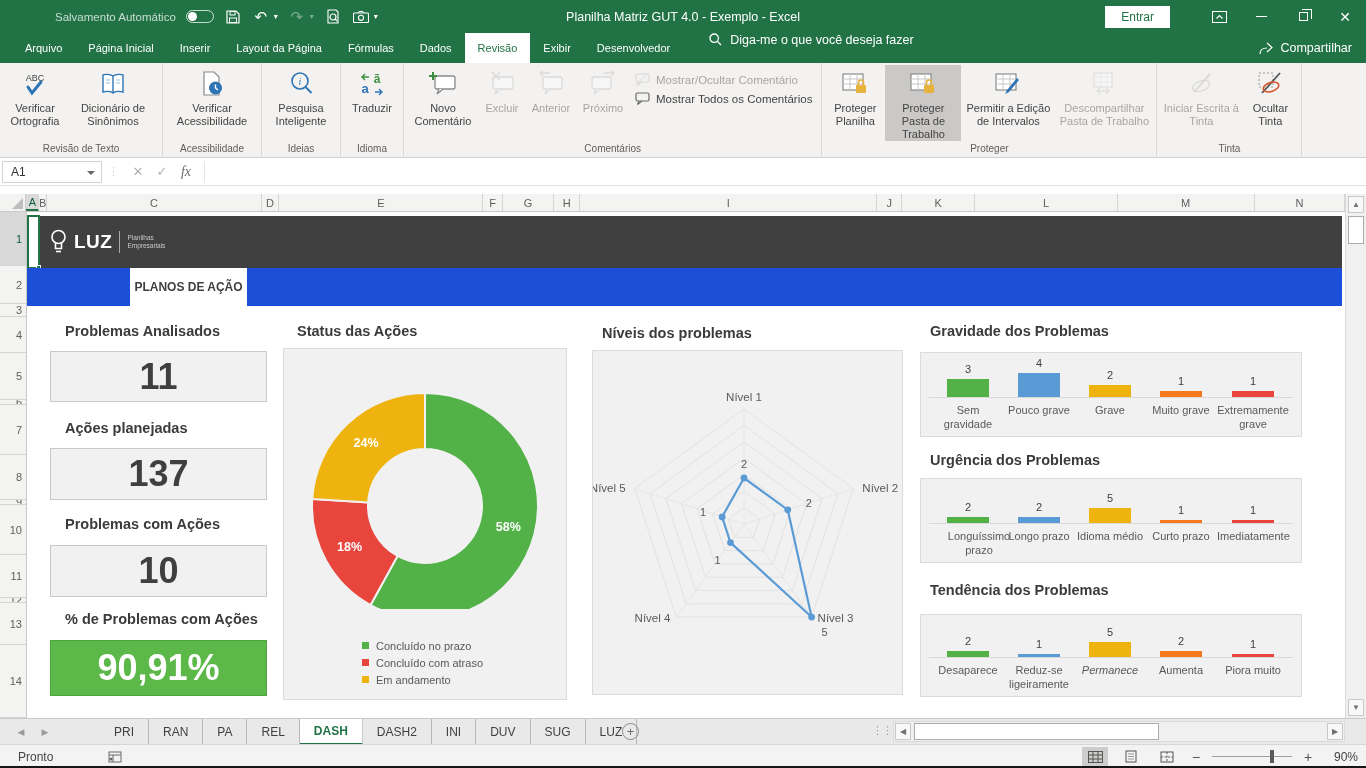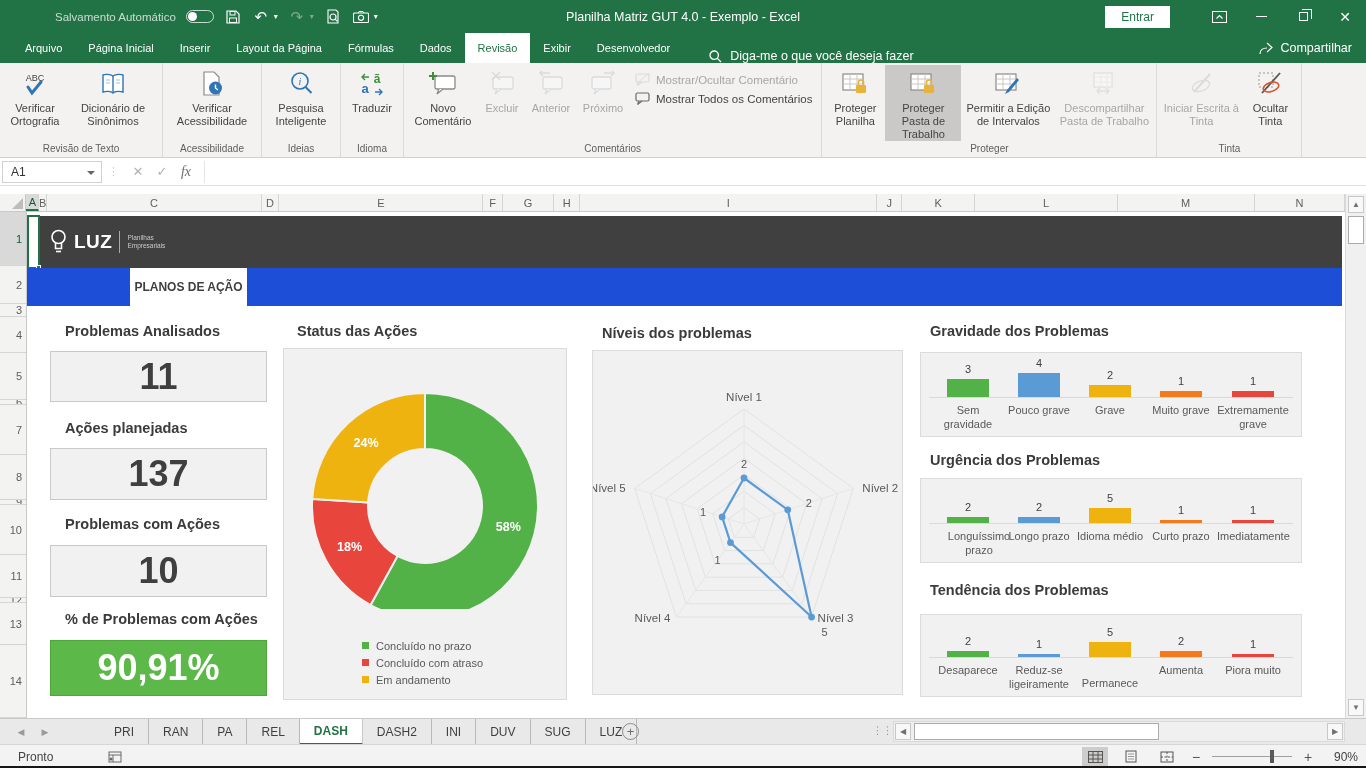--- a/index.html
+++ b/index.html
@@ -22,21 +22,21 @@
   .min-glyph { width:11px; height:1px; background:#fff; }
   .restore-glyph { width:9px; height:9px; border:1px solid #fff; position:relative; }
   .restore-glyph:before { content:""; position:absolute; left:2px; top:-4px; width:9px; height:9px; border:1px solid #fff; border-bottom:none; border-left:none; }
   .close-glyph { font-size:14px; }
 
   
   #menubar { position:absolute; left:0; top:33px; width:1366px; height:30px; background:#217346; display:flex; align-items:stretch; color:#fff; }
   #menu-tabs { display:flex; align-items:stretch; margin-left:12px; }
   .mtab { display:flex; align-items:center; padding:0 13px; font-size:11px; color:#fff; cursor:pointer;text-align:center; }
   .mtab.active { background:#fff; color:#217346; }
-  #tellme { display:flex; align-items:flex-end; gap:8px; margin-left:26px; font-size:12.5px; color:#fff; }
+  #tellme { display:flex; align-items:flex-start; gap:8px; margin-left:26px; font-size:12.5px; color:#fff; }
   #share { position:absolute; right:14px; top:0; height:30px; display:flex; align-items:center; gap:6px; font-size:12.5px; color:#fff; }
 
   
   #ribbon { position:absolute; left:0; top:63px; width:1366px; height:95px; background:#F3F2F1; border-bottom:1px solid #D2D0CE; display:flex; }
   .rgroup { display:flex; flex-direction:column; border-right:1px solid #DCDAD8; padding:2px 3px 0 3px; }
   .rgroup-body { display:flex; flex:1; align-items:flex-start; }
   .rgroup-label { font-size:10px; color:#605E5C; text-align:center; padding:1px 0 3px; }
   .rbtn-lg { display:flex; flex-direction:column; align-items:center; padding:4px 3px 0 3px; font-size:11px; color:#444; text-align:center; line-height:1.18; height:76px; cursor:pointer; }
   .rbtn-lg .ric { height:30px; display:flex; align-items:center; justify-content:center; margin-bottom:3px; }
   .rbtn-lg.dis { color:#A8A6A4; }
@@ -607,21 +607,21 @@
     <div class="panel" id="barpanel2" style="left:893px;top:402px;width:382px;height:83px;">
         <div class="axisline" style="top: 42px;"></div>
         <div class="bar" style="left: 26px; top: 36px; width: 42px; height: 6px; background: rgb(82, 177, 71);"></div>
         <div class="bar-val" style="left: 27px; top: 20px; width: 40px;">2</div>
         <div class="bar-cat" style="left: 11px; top: 49px; width: 72px;">Desaparece</div>
         <div class="bar" style="left: 97px; top: 39px; width: 42px; height: 3px; background: rgb(91, 155, 213);"></div>
         <div class="bar-val" style="left: 98px; top: 23px; width: 40px;">1</div>
         <div class="bar-cat" style="left: 82px; top: 49px; width: 72px;">Reduz-se ligeiramente</div>
         <div class="bar" style="left: 168px; top: 27px; width: 42px; height: 15px; background: rgb(239, 179, 16);"></div>
         <div class="bar-val" style="left: 169px; top: 11px; width: 40px;">5</div>
-        <div class="bar-cat" style="left: 153px; top: 62px; width: 72px;">Permanece</div>
+        <div class="bar-cat" style="left: 153px; top: 49px; width: 72px; font-style: italic;">Permanece</div>
         <div class="bar" style="left: 239px; top: 36px; width: 42px; height: 6px; background: rgb(245, 121, 29);"></div>
         <div class="bar-val" style="left: 240px; top: 20px; width: 40px;">2</div>
         <div class="bar-cat" style="left: 224px; top: 49px; width: 72px;">Aumenta</div>
         <div class="bar" style="left: 311px; top: 39px; width: 42px; height: 3px; background: rgb(232, 70, 61);"></div>
         <div class="bar-val" style="left: 312px; top: 23px; width: 40px;">1</div>
         <div class="bar-cat" style="left: 296px; top: 49px; width: 72px;">Piora muito</div>
       </div>
   </div>
 
   <div id="vscroll">

